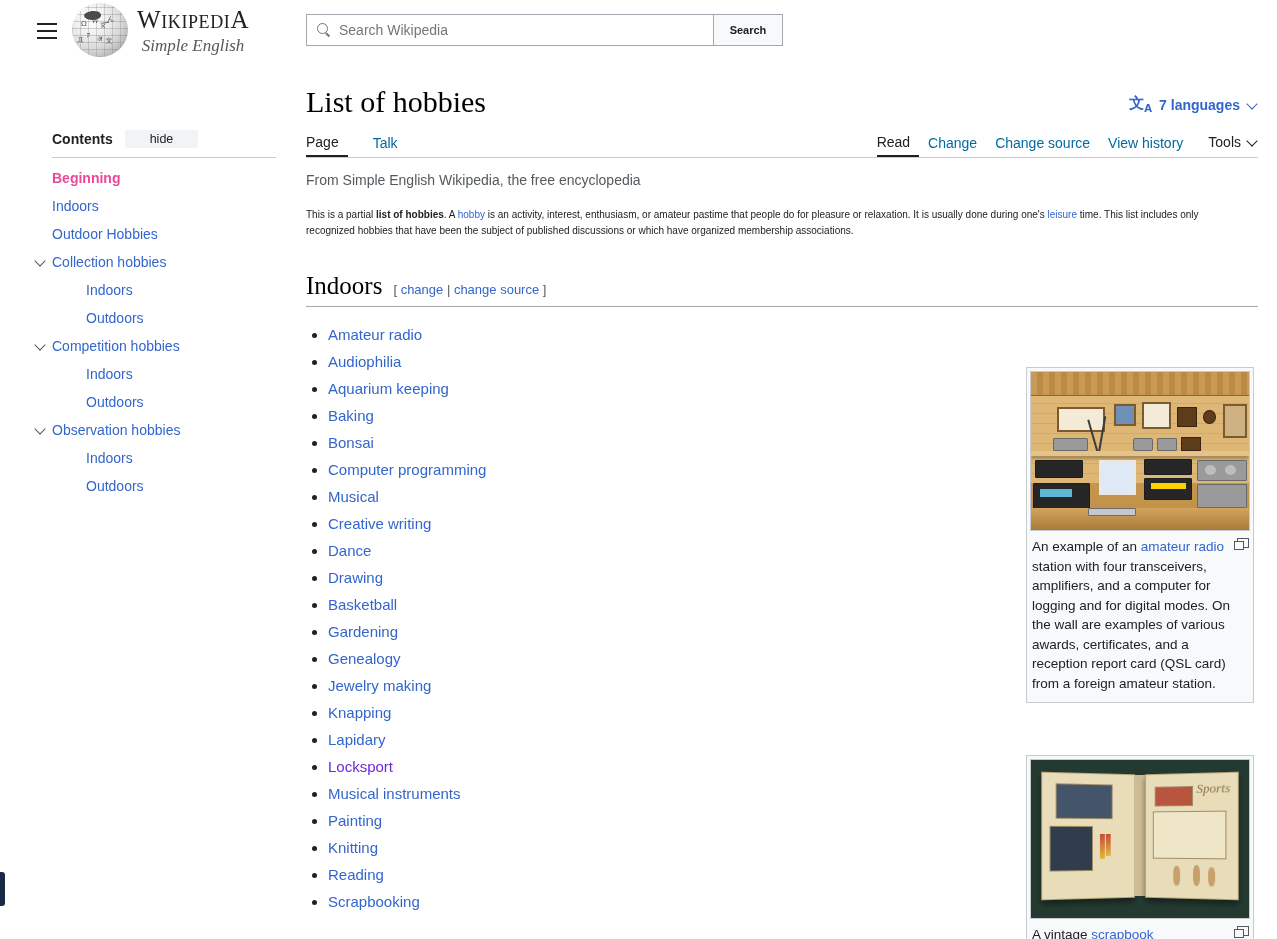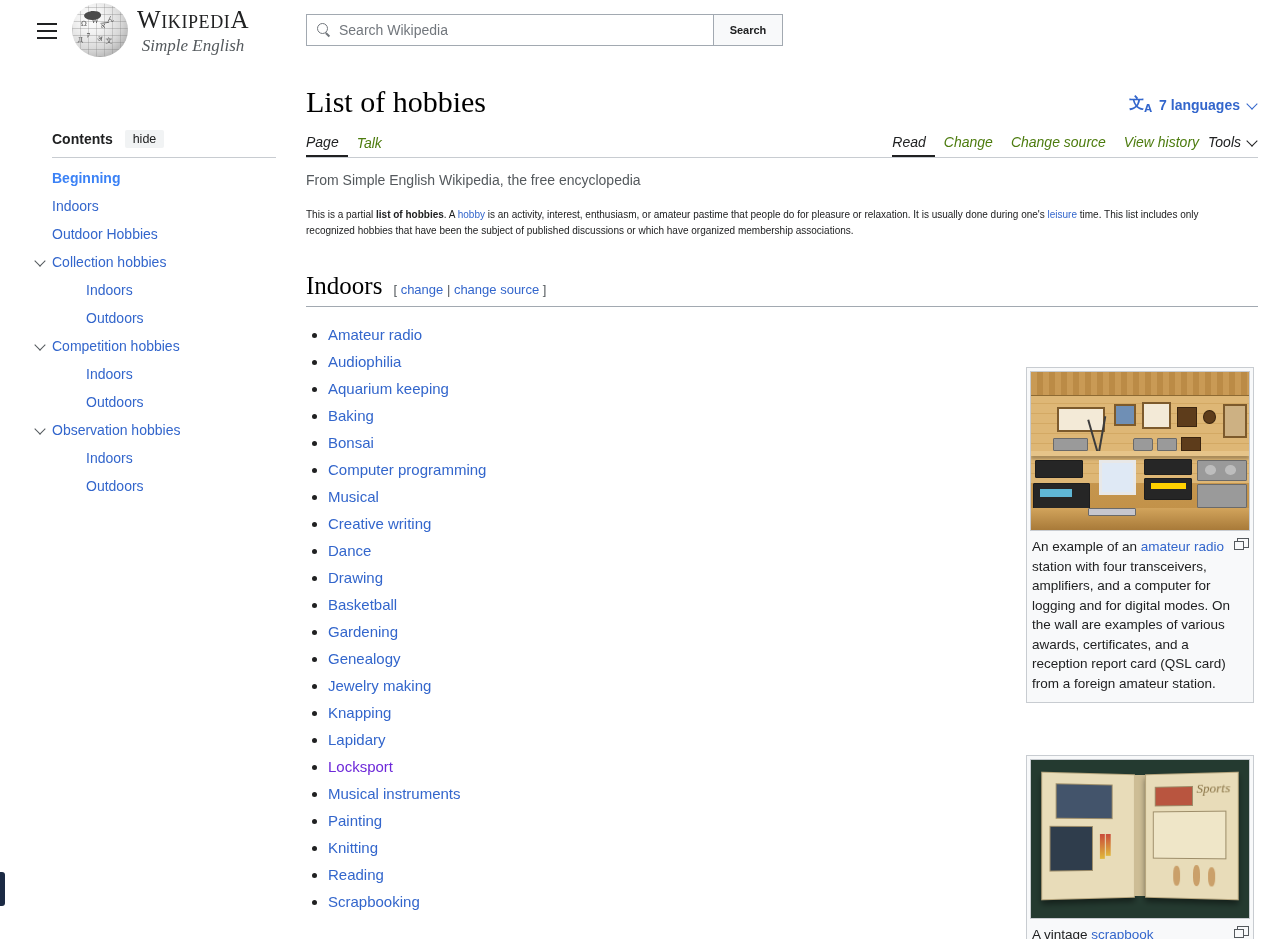--- a/index.html
+++ b/index.html
@@ -178,33 +178,33 @@
   .toc-title {
     font-size: 14px;
     font-weight: bold;
     color: #202122;
   }
   .toc-hide {
     font-size: 12.5px;
     color: #202122;
     background: #f1f3f4;
     border-radius: 2px;
-    padding: 2px 8px;
+    padding: 2px 25px;
     cursor: pointer;
   }
   .toc-list { margin-top: 6px; }
   .toc-item {
     position: relative;
     padding: 6px 0 6px 0;
     font-size: 14px;
     line-height: 16px;
   }
   .toc-item a { color: #3366cc; cursor: pointer; }
   .toc-item.active > a,
-  .toc-item.active > span { color: #3b82f6; font-weight: bold; }
+  .toc-item.active > span { color: #ec4899; font-weight: bold; }
   .toc-item.lvl1 { padding-left: 0; }
   .toc-item.lvl2 { padding-left: 34px; }
   .toc-chevron {
     position: absolute;
     left: -17px;
     top: 8px;
     width: 12px; height: 12px;
     cursor: pointer;
   }
   .toc-chevron::before {
@@ -275,27 +275,26 @@
     margin-top: 11px;
     border-bottom: 1px solid #c8ccd1;
     display: flex;
     justify-content: space-between;
     align-items: flex-end;
     height: 27px;
   }
   .tabs-left, .tabs-right {
     display: flex;
     align-items: flex-end;
-    gap: 0;
+    gap: 16px;
     height: 27px;
-    font-style: italic;
   }
   .tab {
     font-size: 14px;
-    color: #4d7c0f;
+    color: #0369a1;
     padding: 0 9px 7px 9px;
     cursor: pointer;
     line-height: 14px;
   }
   .tab:first-child { padding-left: 0; }
   .tabs-right .tab:last-child { padding-right: 0; }
   .tab.selected {
     color: #202122;
     border-bottom: 2px solid #202122;
     padding-bottom: 6px;
@@ -517,21 +516,21 @@
       <span class="chevron-d"></span>
     </div>
   </div>
 
   <div class="tabs-bar">
     <div class="tabs-left" id="ns-tabs">
         <div class="tab selected">Page</div>
         <div class="tab">Talk</div>
       </div>
     <div class="tabs-right">
-      <div id="view-tabs" style="display:flex;align-items:flex-start;">
+      <div id="view-tabs" style="display:flex;align-items:center;">
           <div class="tab selected">Read</div>
           <div class="tab">Change</div>
           <div class="tab">Change source</div>
           <div class="tab">View history</div>
         </div>
       <div class="tools-tab">
         <span>Tools</span>
         <span class="chevron-d dark"></span>
       </div>
     </div>

